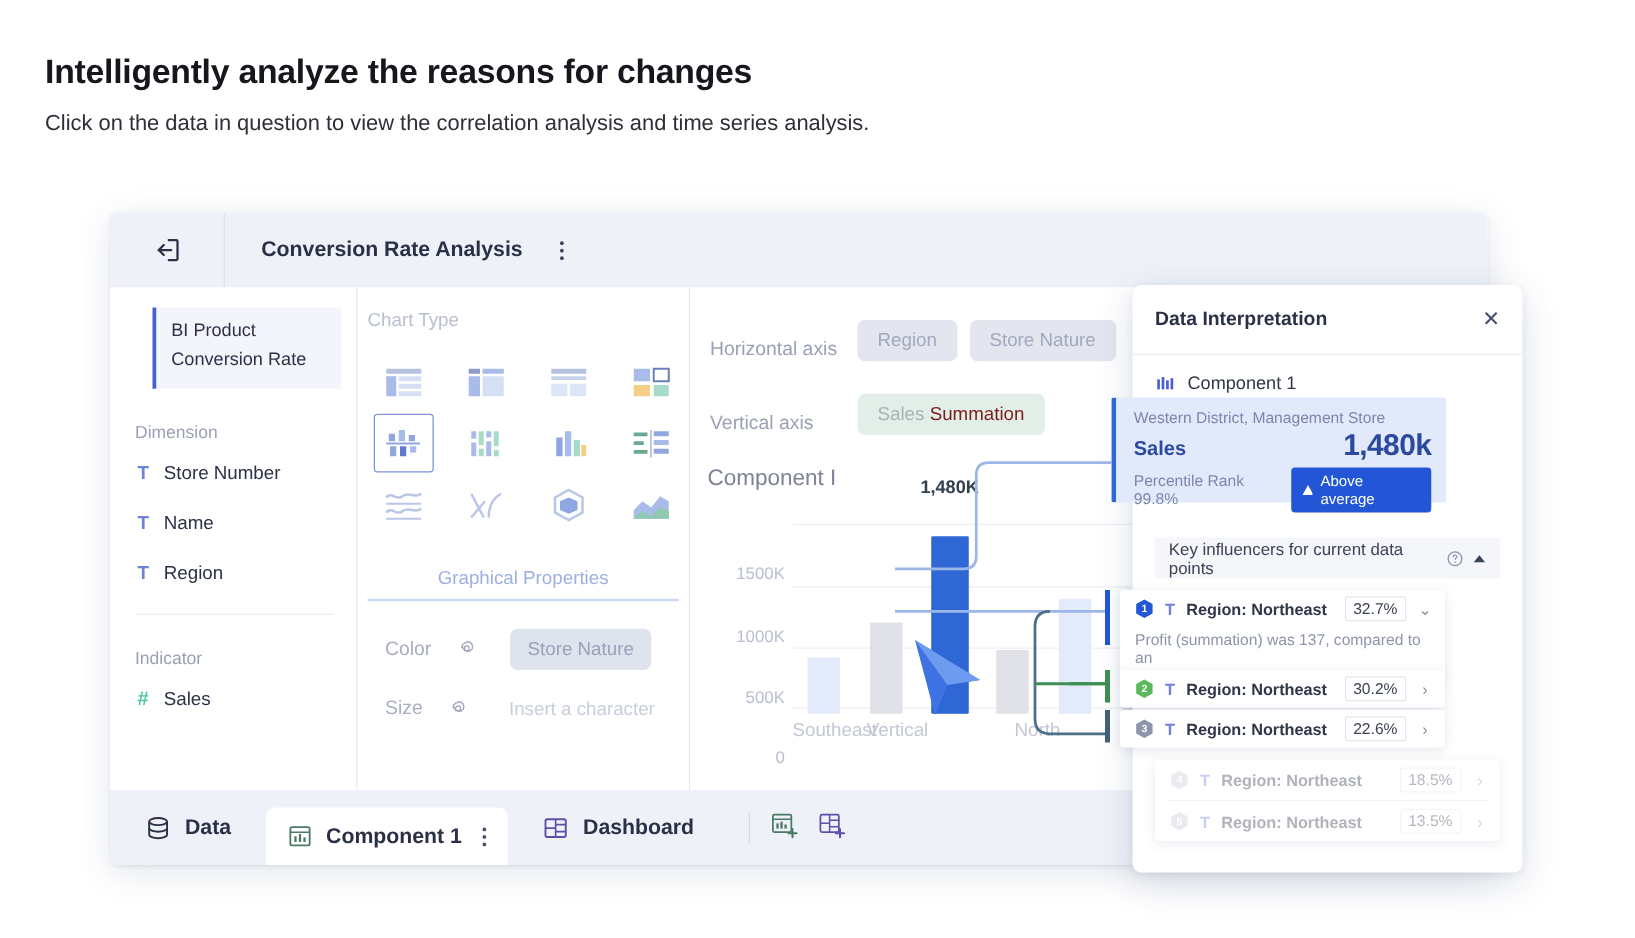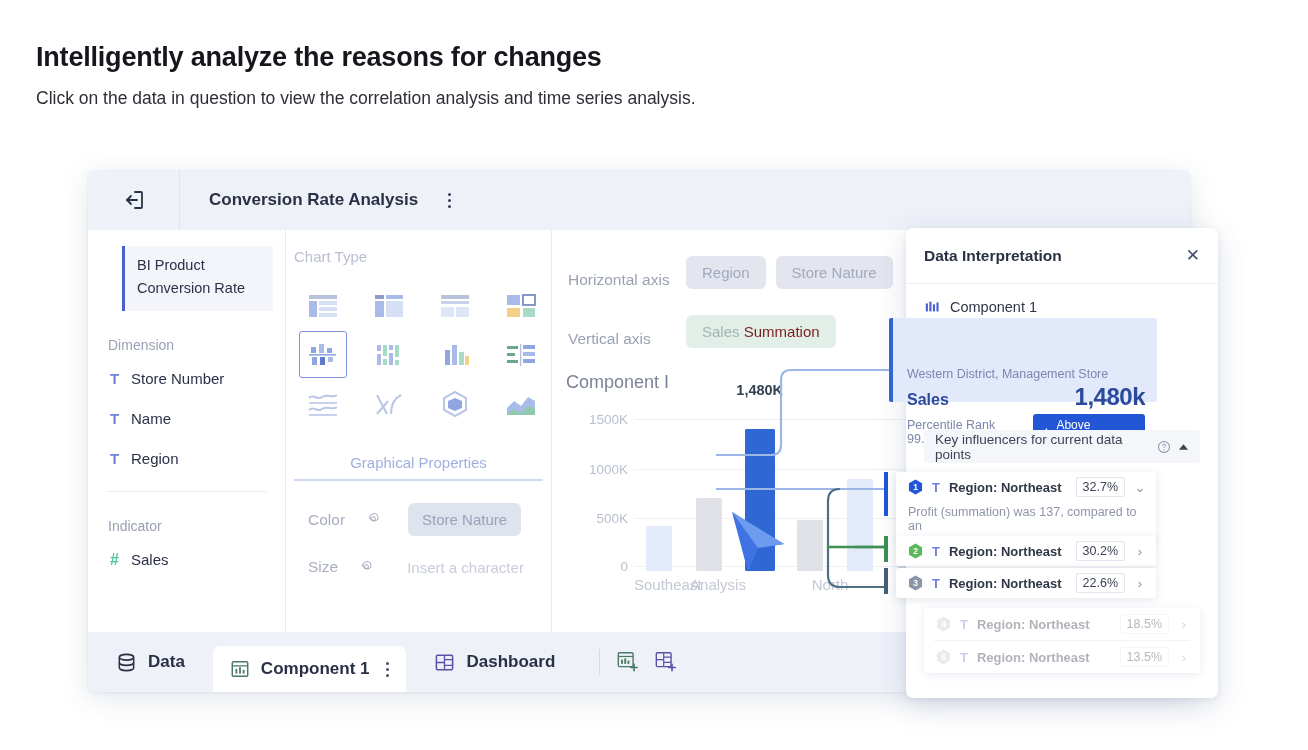--- a/index.html
+++ b/index.html
@@ -83,21 +83,21 @@
   .axis-row { display:flex; align-items:flex-end; margin: 26px 0 0 16px; }
   .axis-lbl { font-size:15.5px; color:#9aa1b4; width:118px;}
   .axis-chip { background:#e3e6ef; color:#a2a9bc; border-radius:6px; padding:8px 16px; font-size:15px; margin-right:10px;}
   .axis-chip.green { background:#e2efe9; color:#a4b5af; }
   .axis-chip.green .dim { color:#7f1d1d; }
 
   
   .chart-area { position:absolute; left:14px; top:142px; right:0; bottom:0; }
   .chart-title { font-size:18px; color:#7c8395; margin-left: 0px;}
   .plot { position:absolute; left:0; top:34px; width:420px; height:165px; }
-  .ytick { position:absolute; right:0; font-size:13.5px; color:#b9bfcf; transform:translateY(-50%); }
+  .ytick { position:absolute; right:0; font-size:13.5px; color:#b9bfcf; transform:translateY(-50%);margin-top:40px; }
   .yaxis { position:absolute; left:0; top:0; width:62px; height:100%; }
   .grid { position:absolute; left:68px; top:0; right:0; height:100%; }
   .gline { position:absolute; left:0; right:0; height:1px; background:#eef0f5; }
   .bars { position:absolute; left:68px; top:0; right:0; height:100%; display:flex; align-items:flex-end; }
   .bslot { width:56px; position:relative; height:100%; display:flex; align-items:flex-end; justify-content:center; }
   .bar { width:26px; border-radius:1px; }
   .bar.hl { background:#2f67d4; border:1px solid #2f67d4; width:30px;}
   .bar-val { position:absolute; top:-24px; left:50%; transform:translateX(-50%); font-size:14.5px; font-weight:bold; color:#33404f; white-space:nowrap;}
   .xlabels { position:absolute; left:68px; top:170px; right:0; display:flex; }
   .xlab { width:56px; text-align:center; font-size:15px; color:#c3c8d4; white-space:nowrap;}
@@ -135,21 +135,21 @@
   .di-title { font-size:15.5px; font-weight:bold; color:#2a3045; flex:1;}
   .di-close { font-size:17px; color:#44506b; cursor:pointer; }
   .di-comp { display:flex; align-items:center; gap:10px; padding: 15px 18px 6px 18px; font-size:14.5px; color:#2f3648;}
 
   
   .tip-card {
     position:absolute; left:889px; top:318px; width:268px; height:84px;
     background:#e2e9fb; border-left:4px solid #2f67d4; border-radius:2px;
     padding: 9px 12px 0 14px;
   }
-  .tip-sub { font-size:12.5px; color:#7b87ac;margin-top:40px; }
+  .tip-sub { font-size:12.5px; color:#7b87ac; }
   .tip-row { display:flex; align-items:baseline; justify-content:space-between; margin-top:2px;}
   .tip-metric { font-size:16px; font-weight:bold; color:#2b4a9e;}
   .tip-value { font-size:24px; font-weight:bold; color:#2b4a9e; letter-spacing:-0.5px;}
   .tip-foot { display:flex; align-items:center; justify-content:space-between; margin-top:3px;}
   .tip-pct { font-size:12.5px; color:#7b87ac;}
   .tip-badge { background:#2256d6; color:#fff; font-size:12px; border-radius:3px; padding:4px 9px; display:flex; align-items:center; gap:6px;}
 
   
   .ki-box { position:absolute; left:924px; top:430px; width:276px; }
   .ki-head { background:#f4f6fa; height:33px; display:flex; align-items:center; padding: 0 11px; gap:7px;
@@ -418,21 +418,21 @@
               <div class="bslot">
                 <div class="bar" style="height:10%;background:#e0e2e7"></div>
               </div>
               <div class="bslot">
                 <div class="bar" style="height:46%;background:#e3ebfa"></div>
               </div>
             </div>
 
             <div class="xlabels">
               <span class="xlab">Southeast</span>
-              <span class="xlab">Analysis</span>
+              <span class="xlab">Vertical</span>
               <span class="xlab"></span>
               <span class="xlab">North</span>
               <span class="xlab"></span>
               <span class="xlab">South</span>
             </div>
           </div>
         </div>
       </div>
     </div>
 

